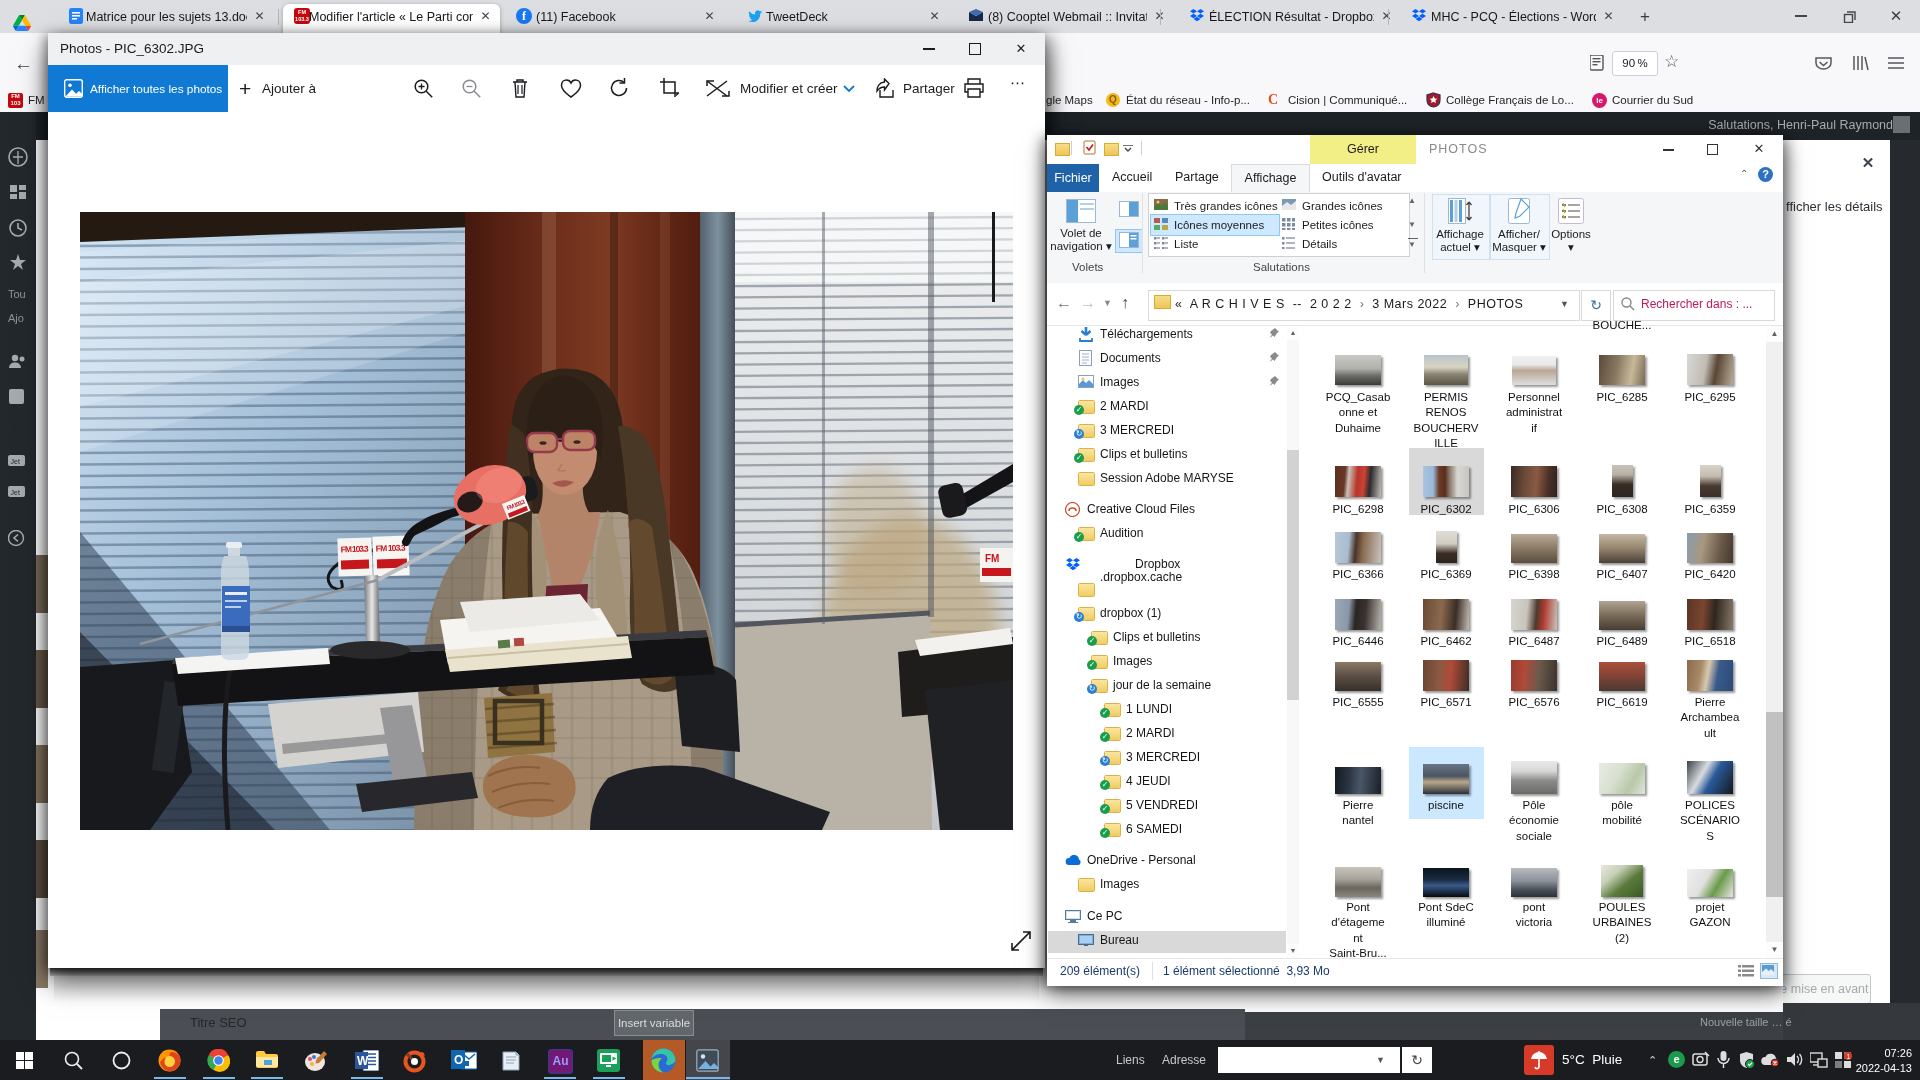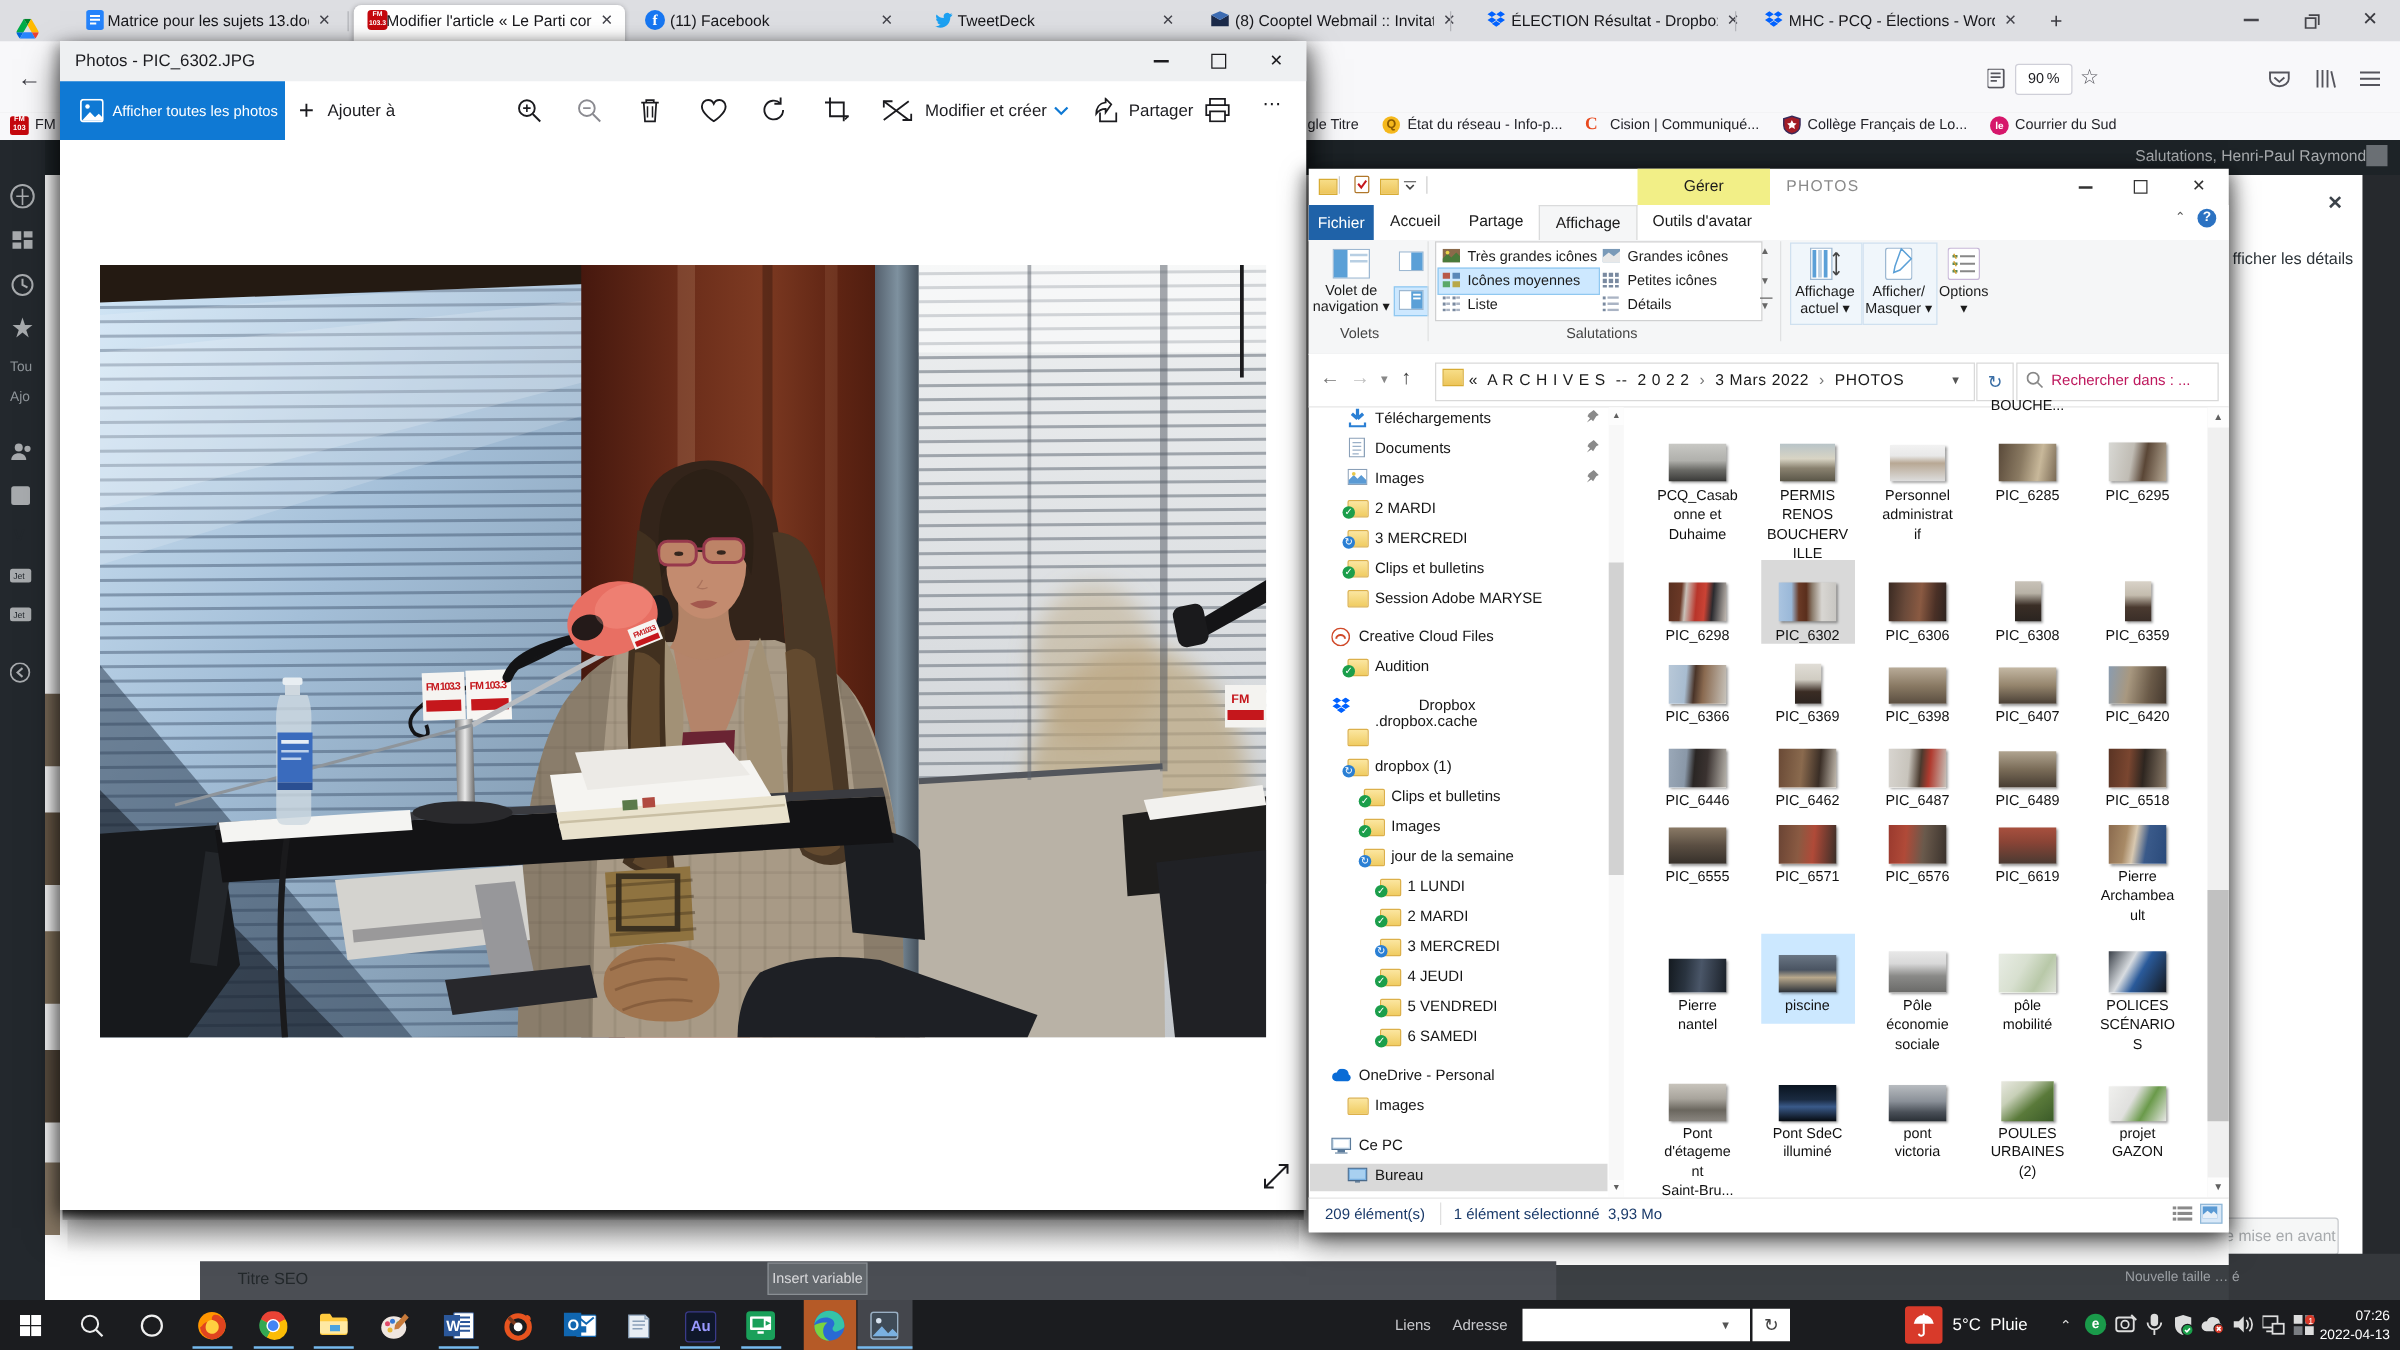--- a/index.html
+++ b/index.html
@@ -94,21 +94,21 @@
     </svg>
 <svg class="abs" style="left:1888px;top:56px" width="16" height="14">
       <g stroke="#55555d" stroke-width="1.6">
         <path d="M0 2h16M0 7h16M0 12h16"></path>
       </g>
     </svg>
 <div class="abs" style="left:0;top:90px;width:1920px;height:22px;background:#f8f8fa"></div>
 <div class="bm"></div>
 <div class="abs" style="left:8px;top:93px;width:15px;height:15px;background:#c5080e;border-radius:2px;color:#fff;font-size:6px;font-weight:bold;text-align:center;line-height:7px">FM<br>103</div>
 <div class="bmi" style="left:28px;top:94px">FM</div>
-<div class="bmi" style="left:1046px;top:94px">gle Titre</div>
+<div class="bmi" style="left:1046px;top:94px">gle Maps</div>
 <div class="abs" style="left:1106px;top:93px;width:14px;height:14px;border-radius:7px;background:#f5b81c;color:#8a5a00;font-size:10px;text-align:center;line-height:14px;font-weight:bold">Q</div>
 <div class="bmi" style="left:1126px;top:94px">État du réseau - Info-p...</div>
 <div class="abs" style="left:1268px;top:92px;width:14px;height:15px;color:#e8491e;font-size:14px;font-weight:bold;line-height:15px;font-family:'Liberation Serif',serif">C</div>
 <div class="bmi" style="left:1288px;top:94px">Cision | Communiqué...</div>
 <svg class="abs" style="left:1426px;top:92px" width="15" height="16">
       <path d="M7.5 1L14 3v5c0 4-3 6.5-6.5 7C4 14.5 1 12 1 8V3z" fill="#a21c26" stroke="#3a2a5a" stroke-width="1.2"></path>
       <path d="M7.5 4l1.2 2.4 2.6.3-1.9 1.8.5 2.6-2.4-1.3-2.4 1.3.5-2.6L3.7 6.7l2.6-.3z" fill="#fff"></path>
     </svg>
 <div class="bmi" style="left:1446px;top:94px">Collège Français de Lo...</div>
 <div class="abs" style="left:1592px;top:93px;width:15px;height:15px;border-radius:8px;background:#d6176b;color:#ffffff;font-size:8px;text-align:center;line-height:15px;font-weight:bold">le</div>
@@ -912,21 +912,21 @@
       <path d="M12 4l6 5 6-5" fill="none" stroke="#1066b0" stroke-width="1.5"></path>
       <rect x="12" y="11" width="6" height="5" fill="#1066b0"></rect>
       <rect x="0" y="0" width="14" height="19" fill="#1066b0"></rect>
       <text x="3" y="14" font-size="12" fill="#fff" font-weight="bold">O</text>
     </svg>
 <svg class="abs" style="left:499px;top:1049px" width="23" height="23">
       <path d="M4 3h13l3 3v15H4z" fill="#e8eef4" stroke="#8aa0b8"></path>
       <path d="M7 8h10M7 11h10M7 14h8" stroke="#8aa0b8" stroke-width="1.2"></path>
       <path d="M17 3v3h3" fill="#c8d4e0" stroke="#8aa0b8"></path>
     </svg>
-<div class="abs" style="left:548px;top:1049px;width:23px;height:23px;background:#0f172a;border:1.5px solid #3a3a8a;border-radius:3px;color:#9a9aff;font-size:12px;font-weight:bold;text-align:center;line-height:23px">Au</div>
+<div class="abs" style="left:548px;top:1049px;width:23px;height:23px;background:#701a75;border:1.5px solid #3a3a8a;border-radius:3px;color:#9a9aff;font-size:12px;font-weight:bold;text-align:center;line-height:23px">Au</div>
 <div class="abs" style="left:597px;top:1049px;width:23px;height:23px;background:#1aa05a;border-radius:3px"></div>
 <svg class="abs" style="left:600px;top:1053px" width="17" height="15">
       <rect x="0" y="0" width="17" height="11" rx="1" fill="#fff"></rect>
       <rect x="2" y="2" width="9" height="7" fill="#1aa05a"></rect>
       <path d="M12.5 3.5l4 2-4 2z" fill="#1aa05a"></path>
       <rect x="6" y="12" width="5" height="2" fill="#fff"></rect>
     </svg>
 <div class="abs" style="left:643px;top:1040px;width:42px;height:40px;background:#b55a27"></div>
 <svg class="abs" style="left:651px;top:1048px" width="25" height="25">
       <circle cx="12.5" cy="12.5" r="12" fill="#2a6ad4"></circle>

